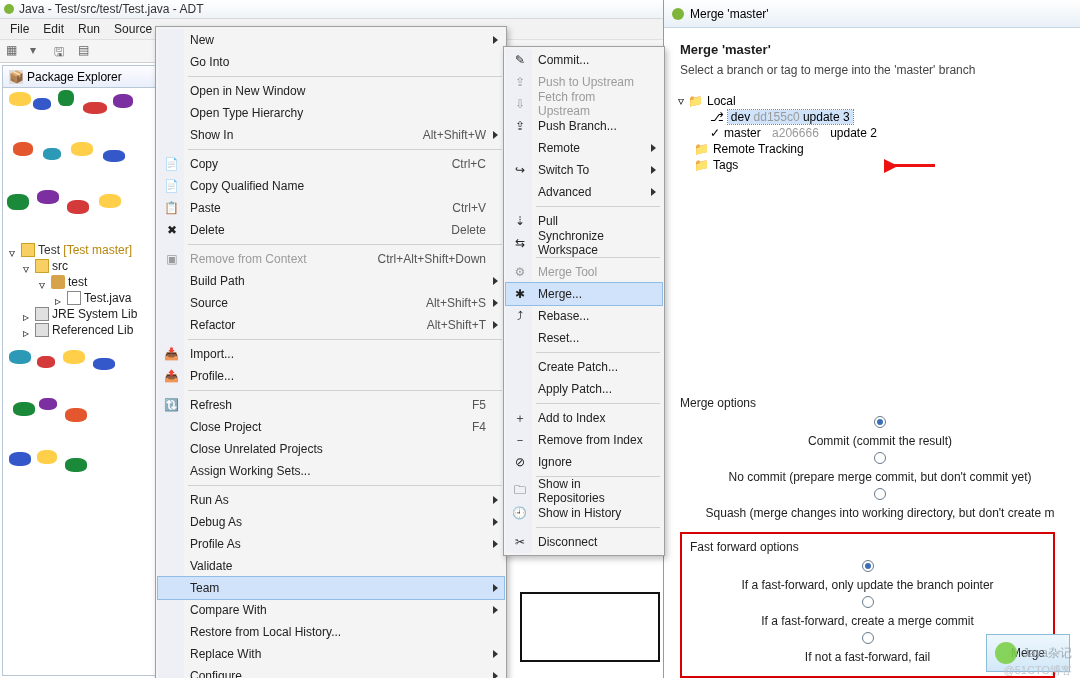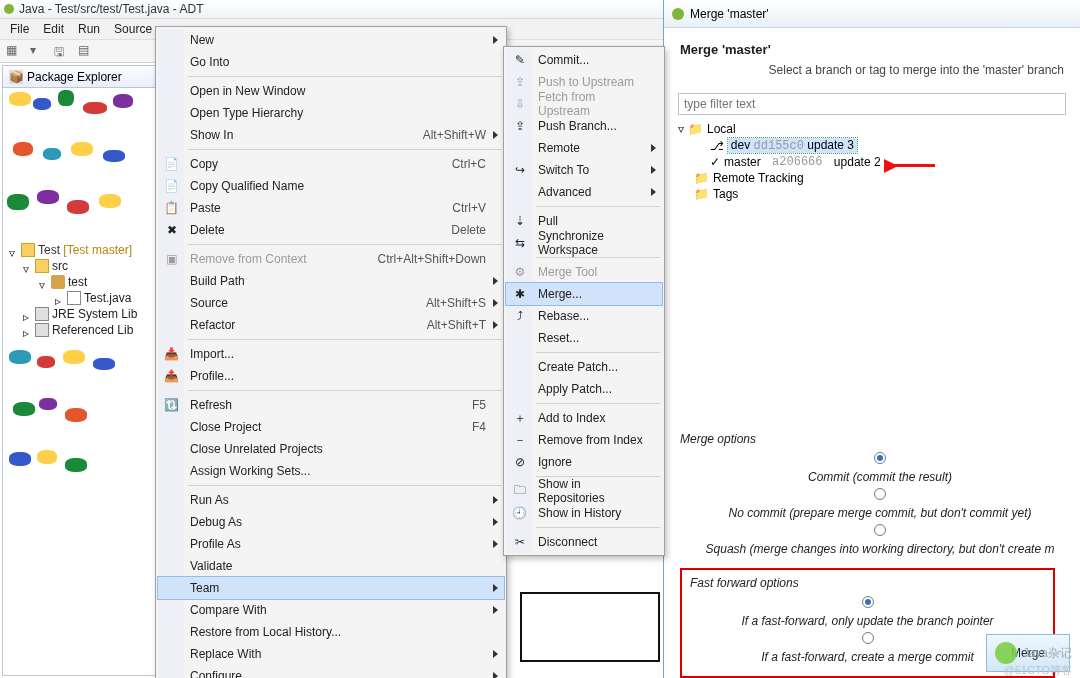--- a/index.html
+++ b/index.html
@@ -49,32 +49,32 @@
   
   .submenu { position:absolute; top:46px; left:503px; width:162px; background:#f4f4f4; border:1px solid #a0a0a0; box-shadow: 2px 3px 6px rgba(0,0,0,.25); z-index: 21; padding:2px;}
   .submenu .iconcol { position:absolute; left:2px; top:2px; bottom:2px; width:26px; background:#eef0f5;}
 
   
   .dialog { position:absolute; top:0; left:663px; width:417px; height:678px; background:#fff; border-left:1px solid #6fa8c6;}
   .dlg-title { height:28px; background:linear-gradient(#fff,#e8f0f7); display:flex; align-items:center; gap:6px; padding:0 8px; border-bottom:1px solid #c9d6e5;}
   .dlg-title .dot{width:12px;height:12px;border-radius:50%;background:#7fb539;}
   .dlg-head { padding: 14px 16px 4px; }
   .dlg-head h3 { font-size:13px; font-weight:bold; color:#1c1c1c; margin-bottom:6px;}
-  .dlg-head p { color:#444;text-align:right; }
+  .dlg-head p { color:#444; }
   .dlg-body { padding: 12px 14px 0;}
   .filter { width:100%; border:1px solid #b7c3d1; padding:3px 5px; color:#888; margin-bottom:6px; background:#fff;}
   .btree .row{ display:flex;align-items:center; gap:4px; padding:1px 0;}
   .btree .sel { background:#cfe3fb; outline:1px dotted #4a6; padding:0 3px;}
-  .btree .hash{ color:#9a9a9a;font-family:Liberation Mono, monospace;}
+  .btree .hash{ color:#9a9a9a;}
   .btree .i1{padding-left:16px;} .btree .i2{padding-left:32px;}
   .arrow-red { position:absolute; height:3px; background:#e11; }
   .arrow-red::after{content:"";position:absolute;right:-1px;top:-5px;border-top:7px solid transparent;border-bottom:7px solid transparent;border-right:14px solid #e11;}
   .arrow-red.rev::after{left:-1px;right:auto;border-right:none;border-left:14px solid #e11;}
 
-  .options { position:absolute; left:680px; top:432px; width:400px;font-style:italic;}
+  .options { position:absolute; left:680px; top:396px; width:400px;}
   .options h4{ font-weight:normal; color:#222; margin-bottom:4px;}
   .opt-row{ display:flex; align-items:center; gap:6px; padding:2px 0; color:#222; white-space:nowrap;flex-direction:column;}
   .radio{ width:12px;height:12px;border:1px solid #6a7b8c;border-radius:50%;display:inline-flex;align-items:center;justify-content:center; background:#fff;}
   .radio.checked::after{content:"";width:6px;height:6px;border-radius:50%;background:#3b6fb5;}
   .ff-box { border:2px solid #d60000; padding:6px 8px 10px; margin-top:10px; width:375px;}
 
   .dlg-footer { position:absolute; bottom:6px; right:10px;}
   .btn { border:1px solid #8bbcd9; background:linear-gradient(#eef7fd,#d2e8f8); padding:11px 24px; color:#222;}
   
   .watermark { position:absolute; right:8px; bottom:14px; color:#9aa4ae; font-size:18px; display:flex; align-items:center; gap:6px; opacity:.9;}
@@ -406,21 +406,20 @@
 <div class="dialog">
   <div class="dlg-title">
     <span class="dot"></span>
     <span>Merge 'master'</span>
   </div>
   <div class="dlg-head">
     <h3>Merge 'master'</h3>
     <p>Select a branch or tag to merge into the 'master' branch</p>
   </div>
   <div class="dlg-body">
-    <input class="filter" placeholder="type filter text" style="">
     <div class="btree">
       <div class="row">
           <span>▿</span>
           <span>📁</span>
           <span>Local</span>
         </div>
       <div class="row i2">
         <span>⎇</span>
         <span class="sel"><span>dev</span> <span class="hash">dd155c0</span> <span>update 3</span></span>
       </div>
@@ -460,20 +459,24 @@
   <div class="ff-box">
     <h4>Fast forward options</h4>
     <div class="opt-row">
         <span class="radio checked"></span>
         <span>If a fast-forward, only update the branch pointer</span>
       </div>
     <div class="opt-row">
         <span class="radio"></span>
         <span>If a fast-forward, create a merge commit</span>
       </div>
+    <div class="opt-row">
+        <span class="radio"></span>
+        <span>If not a fast-forward, fail</span>
+      </div>
   </div>
 </div>
 
 <div class="dlg-footer">
   <button class="btn">Merge</button>
 </div>
 
 <div class="watermark">
   <span class="wm-ico"></span>
   <span>Java杂记</span>

